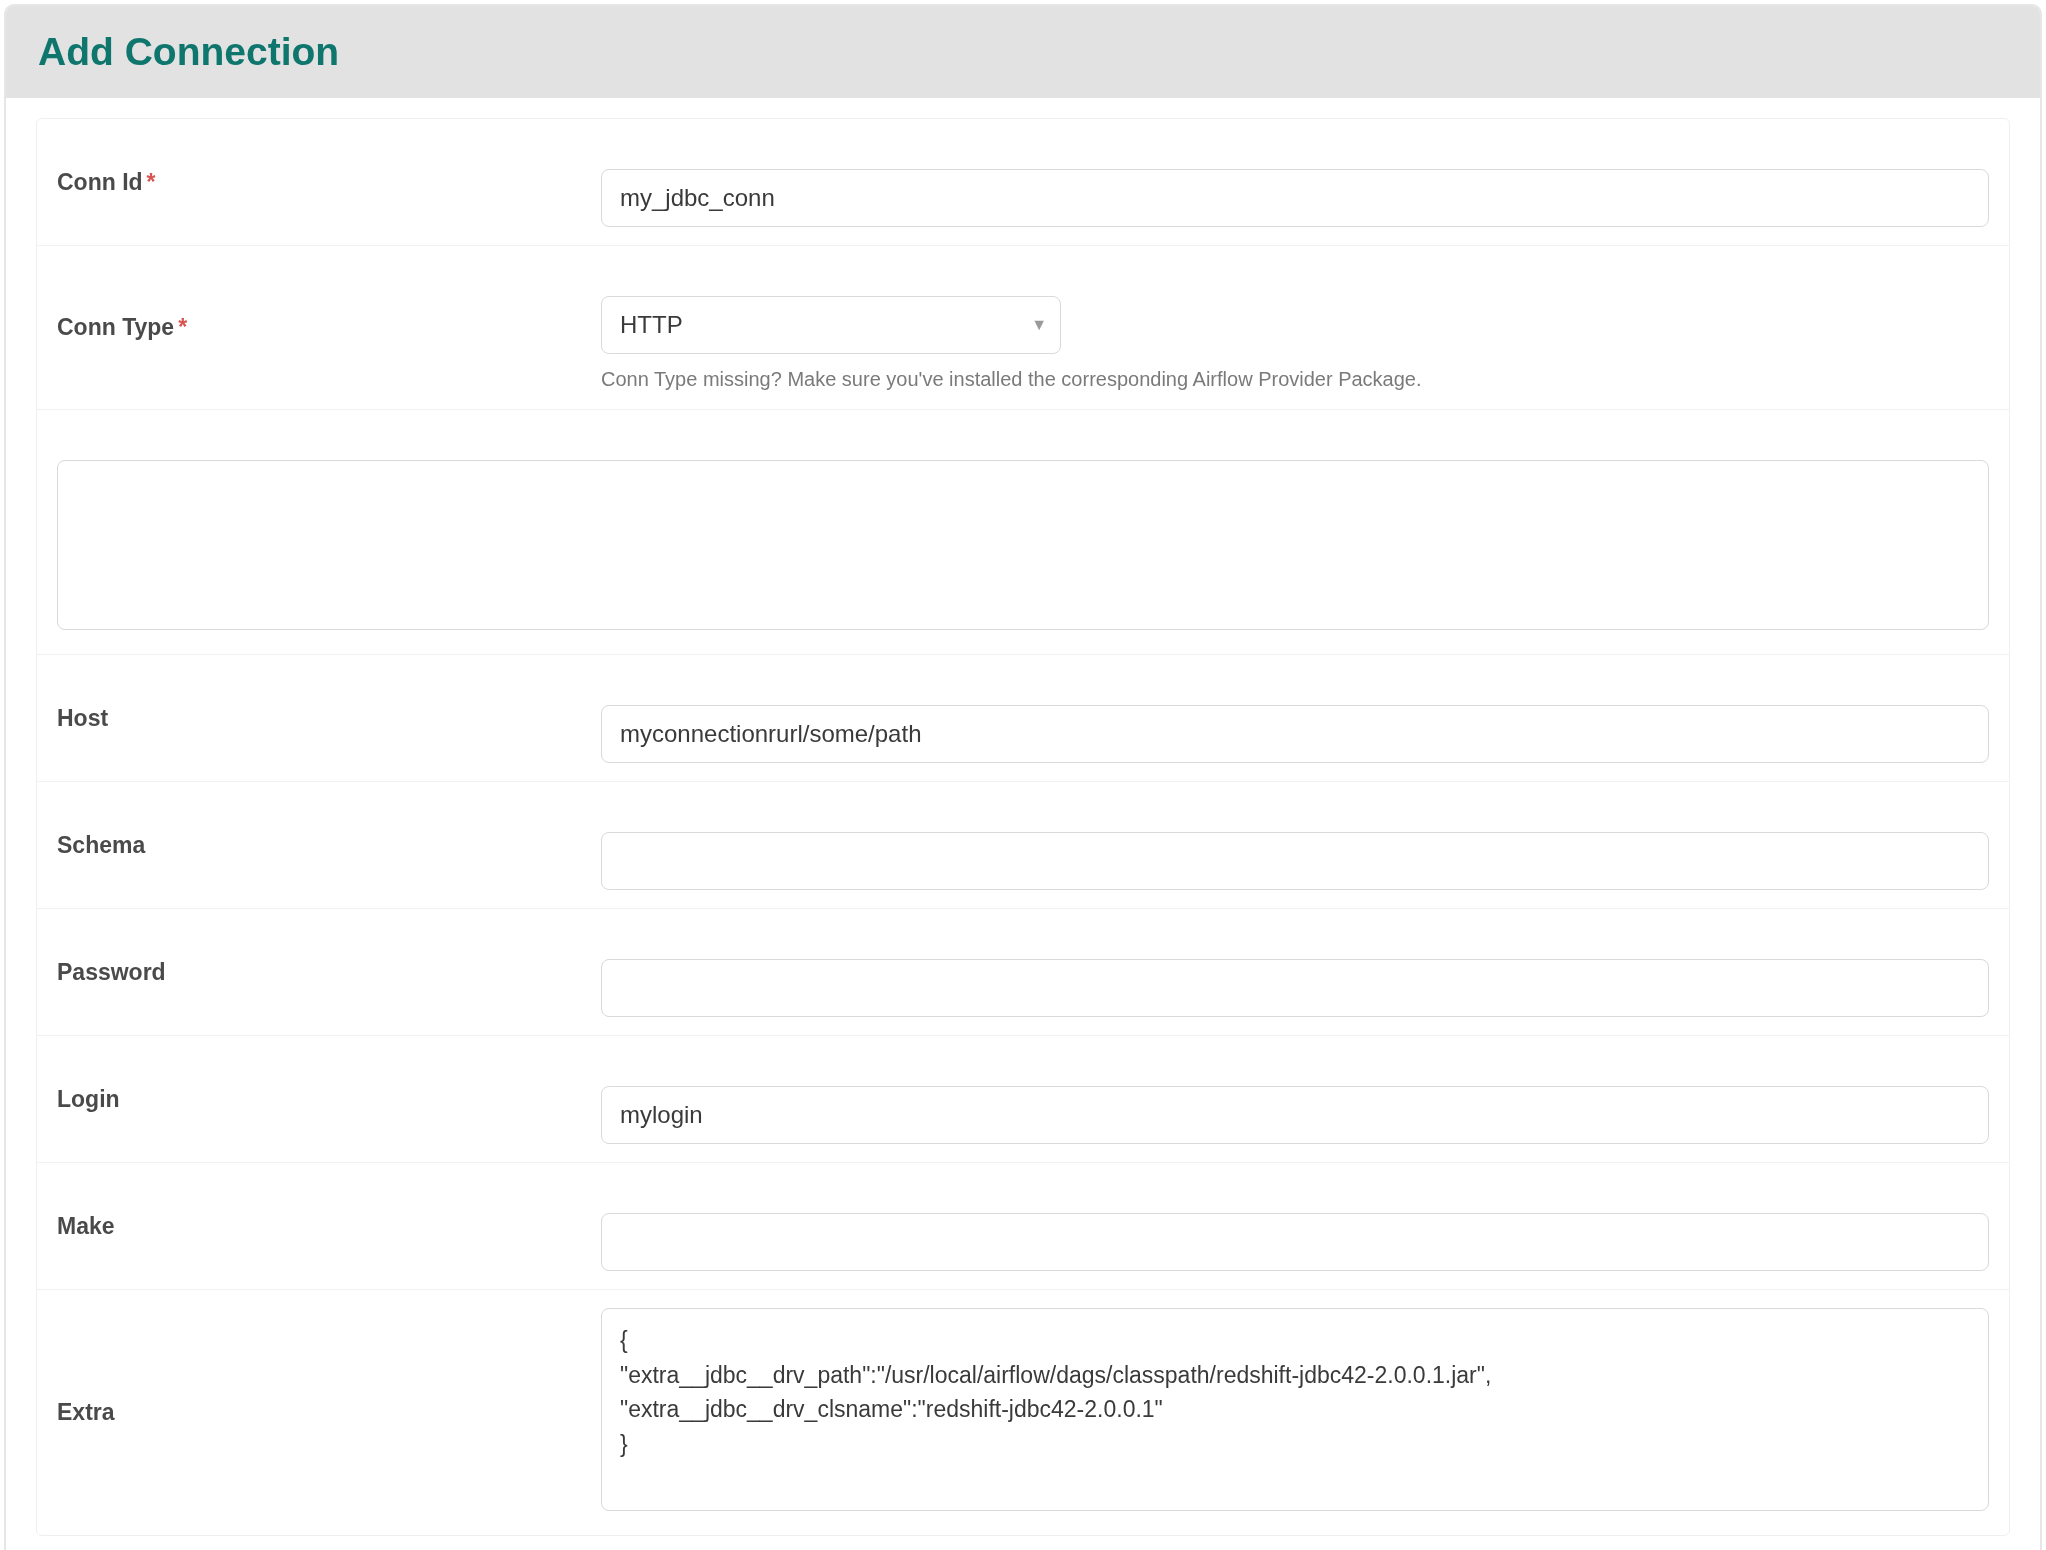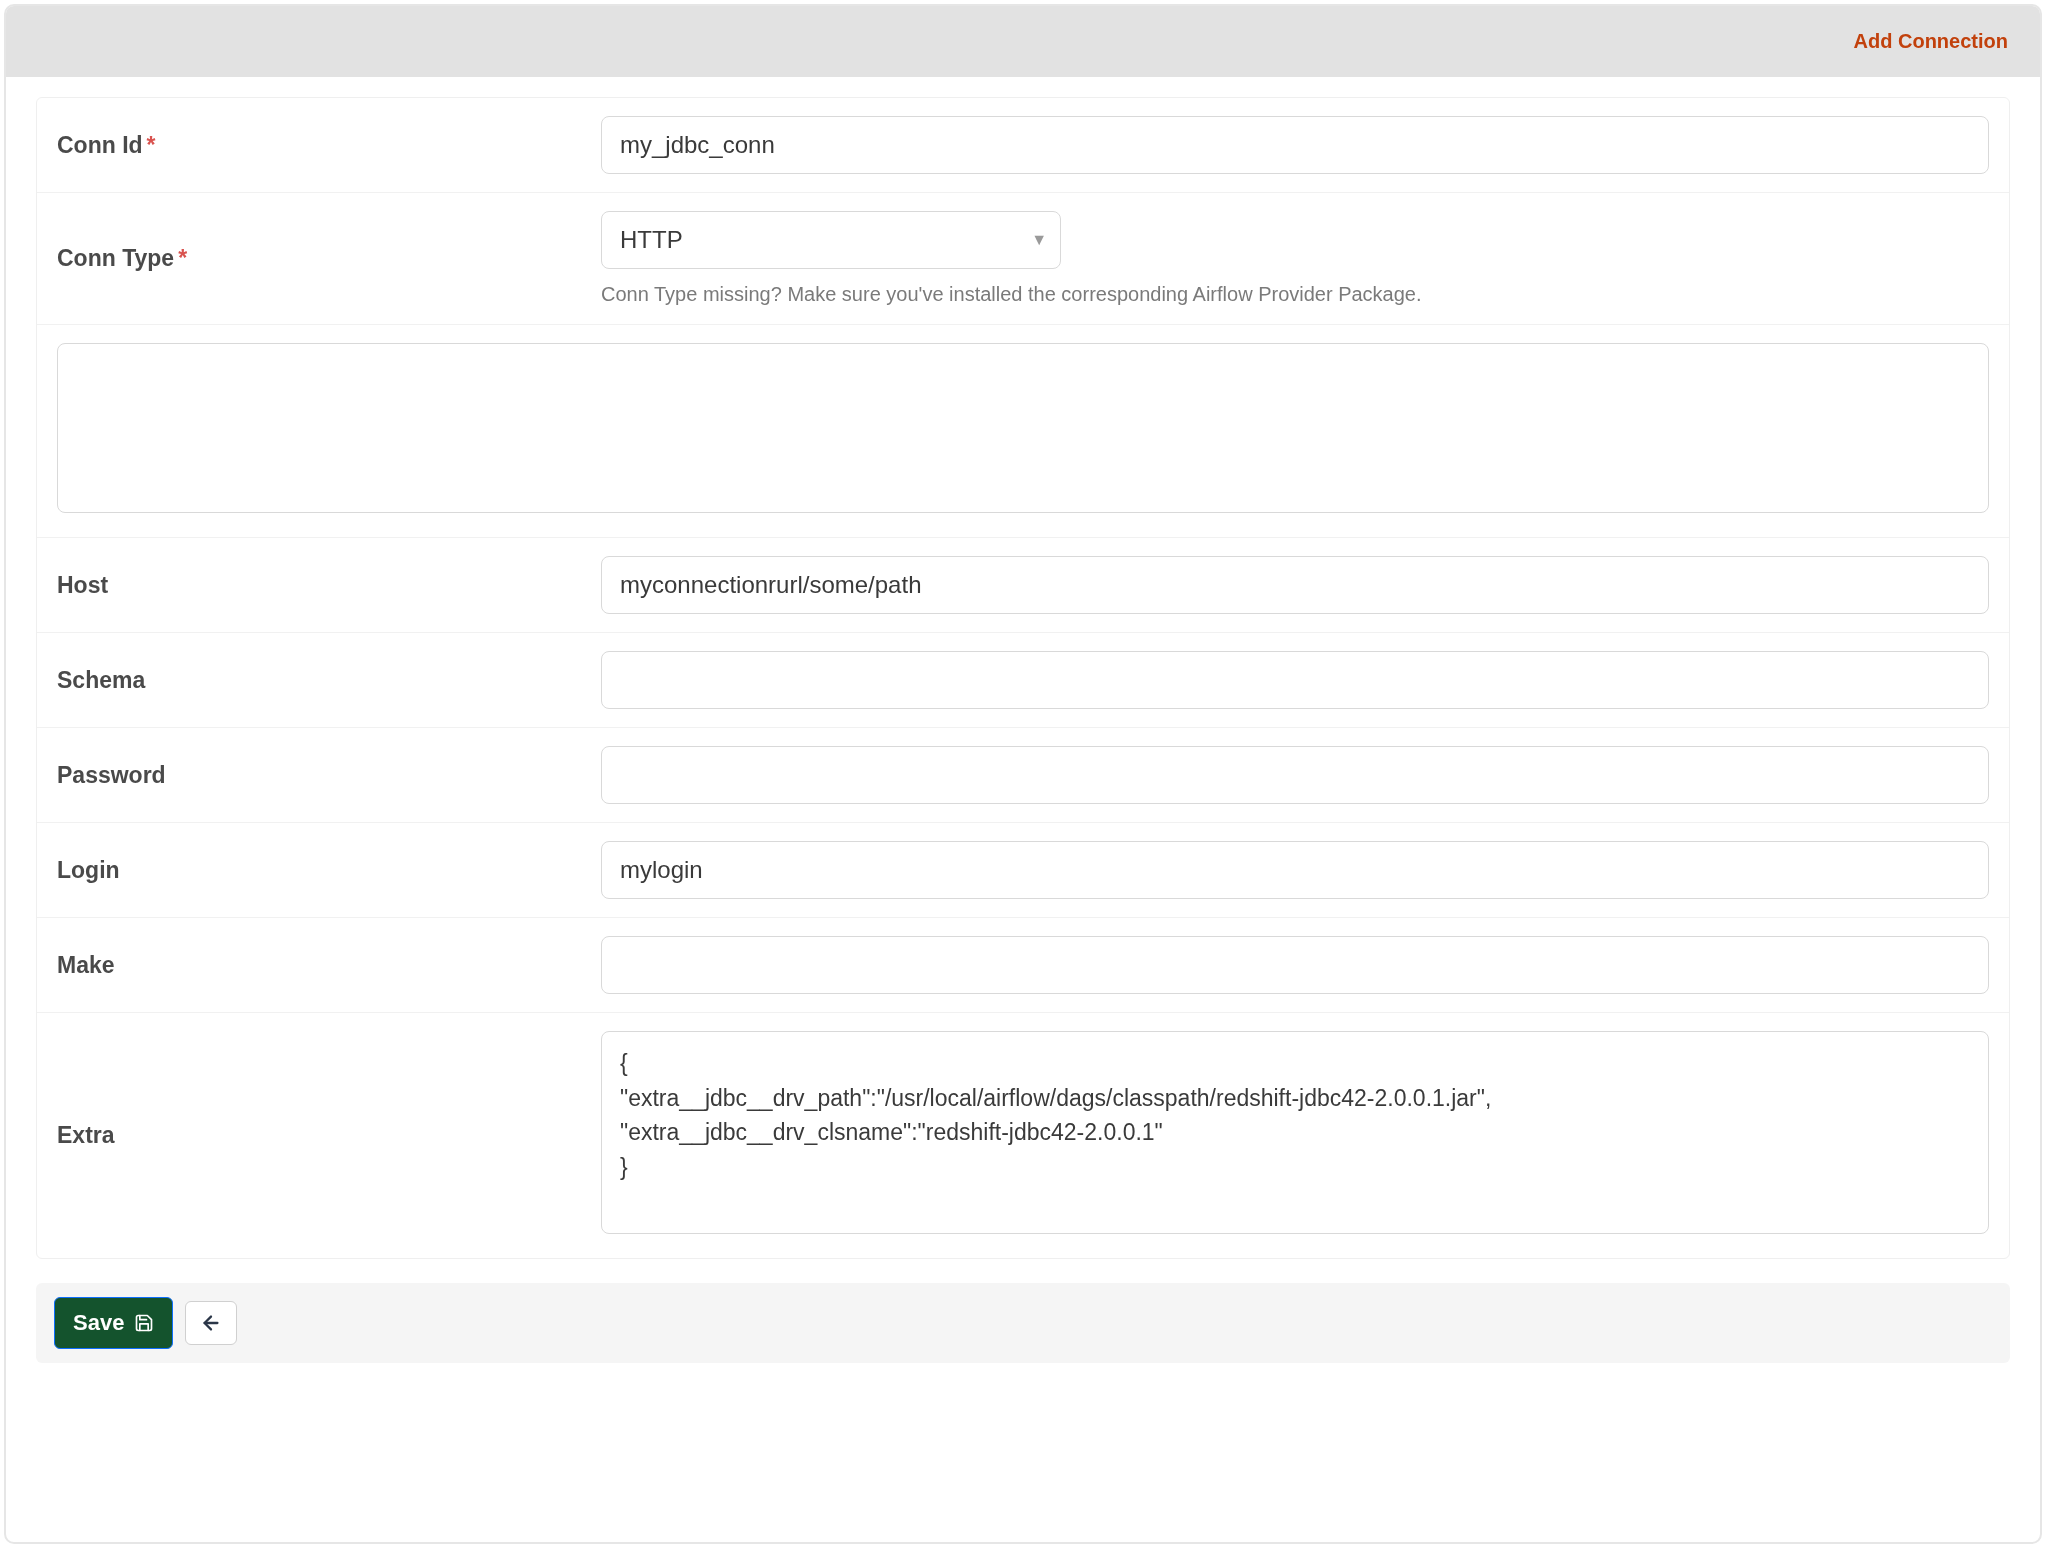--- a/index.html
+++ b/index.html
@@ -14,24 +14,23 @@
   .page-wrap {
     border: 2px solid #e6e6e6;
     border-radius: 10px;
     margin: 4px;
     min-height: 1540px;
     overflow: hidden;
   }
   .header-bar {
     background: #e2e2e2;
     padding: 24px 32px;
-    font-size: 20px;
+    font-size: 39px;
     font-weight: 600;
-    color: #c2410c;
-    text-align: right;
+    color: #0f766e;
   }
   .form-card {
     margin: 20px 30px 0 30px;
     background: #ffffff;
     border: 1px solid #efefef;
     border-radius: 6px;
   }
   .form-row {
     display: flex;
     align-items: center;
@@ -51,20 +50,21 @@
   .text-input, .textarea-input, .select-box {
     width: 100%;
     border: 1px solid #d9d9d9;
     border-radius: 8px;
     font-size: 24px;
     padding: 14px 18px;
     color: #3a3a3a;
     font-family: inherit;
     background: #ffffff;
     outline: none;
+    margin-top: 32px;
   }
   .textarea-input { resize: none; }
   .select-wrap {
     position: relative;
     width: 460px;
   }
   .select-box {
     cursor: pointer;
     padding-right: 48px;
   }

